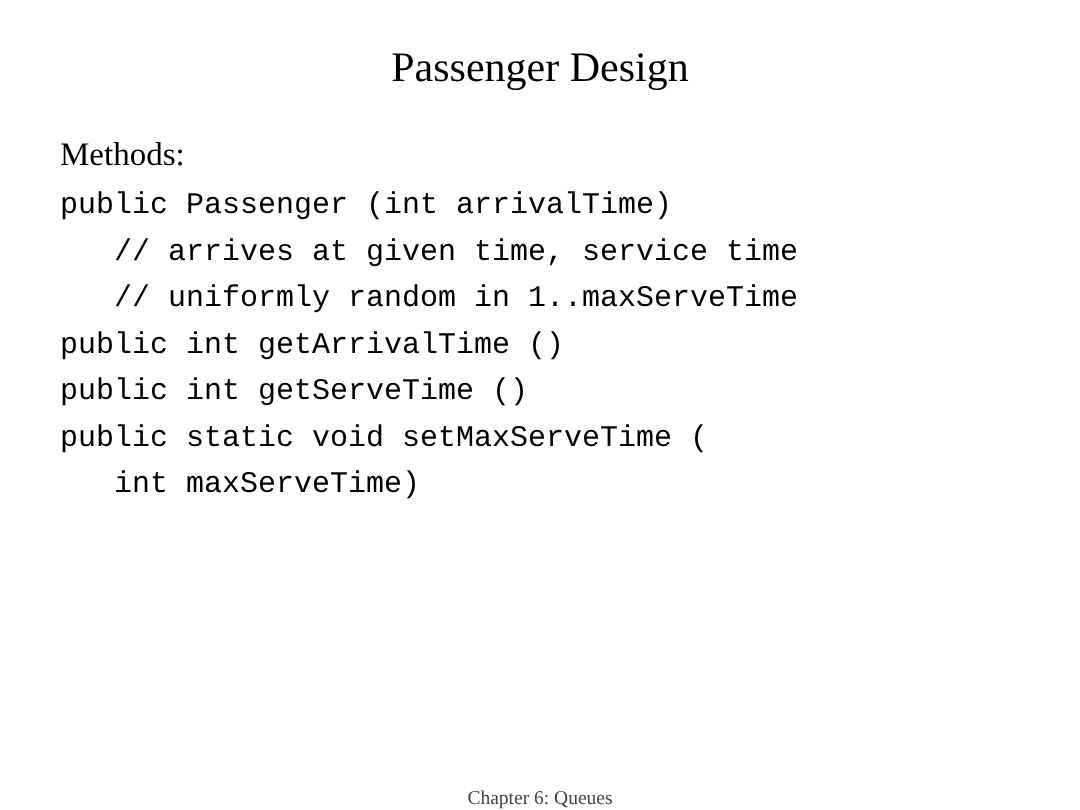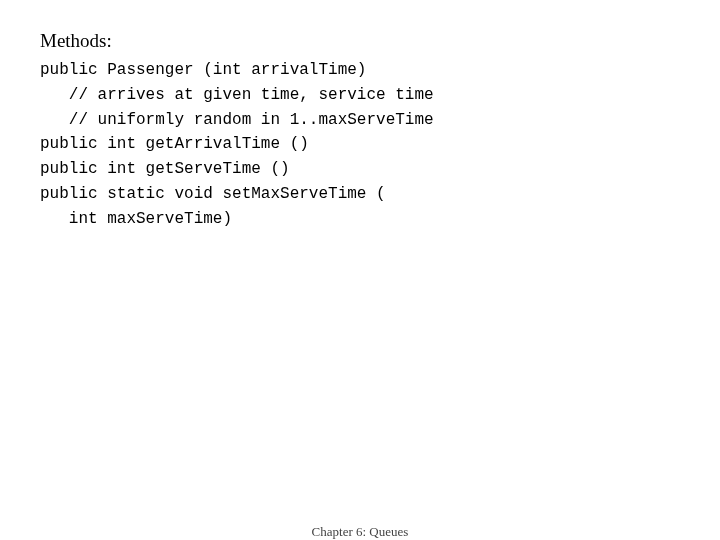--- a/index.html
+++ b/index.html
@@ -36,28 +36,28 @@
       color: #000000;
     }
 
     .content-area {
       width: 100%;
       flex: 1;
     }
 
     .methods-label {
       font-family: Georgia, 'Times New Roman', serif;
-      font-size: 19px;
+      font-size: 22px;
       color: #000000;
       margin-bottom: 6px;
     }
 
     .code-block {
       font-family: 'Courier New', Courier, monospace;
-      font-size: 16px;
+      font-size: 20px;
       color: #000000;
       line-height: 1.55;
       white-space: pre;
     }
 
     .footer {
       position: absolute;
       bottom: 0;
       left: 0;
       width: 100%;
@@ -65,20 +65,21 @@
       font-family: Georgia, 'Times New Roman', serif;
       font-size: 13px;
       color: #444444;
     }
   </style>
 </head>
 <body>
 
 <div class="page-container">
 
+  <h1 class="title">Passenger Design</h1>
 
   <div class="content-area">
 
     <div class="methods-label">Methods:</div>
 
     <div class="code-block">public Passenger (int arrivalTime)
    // arrives at given time, service time
    // uniformly random in 1..maxServeTime
 public int getArrivalTime ()
 public int getServeTime ()

